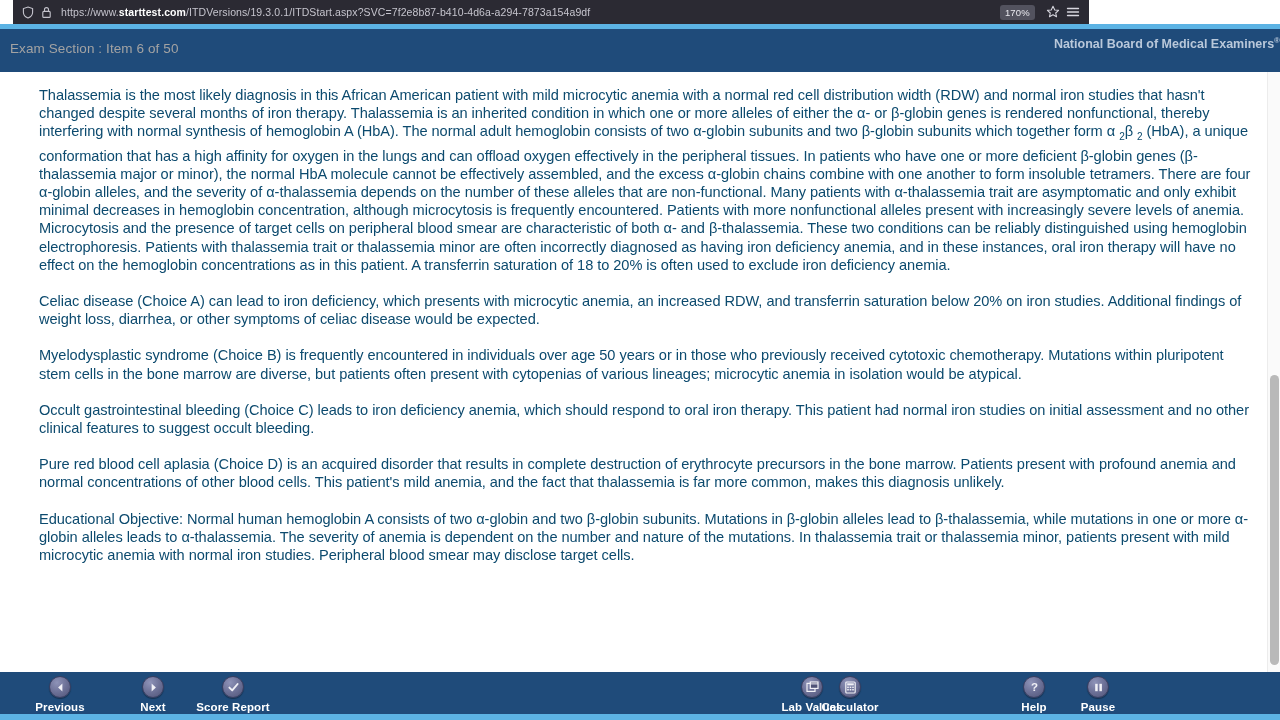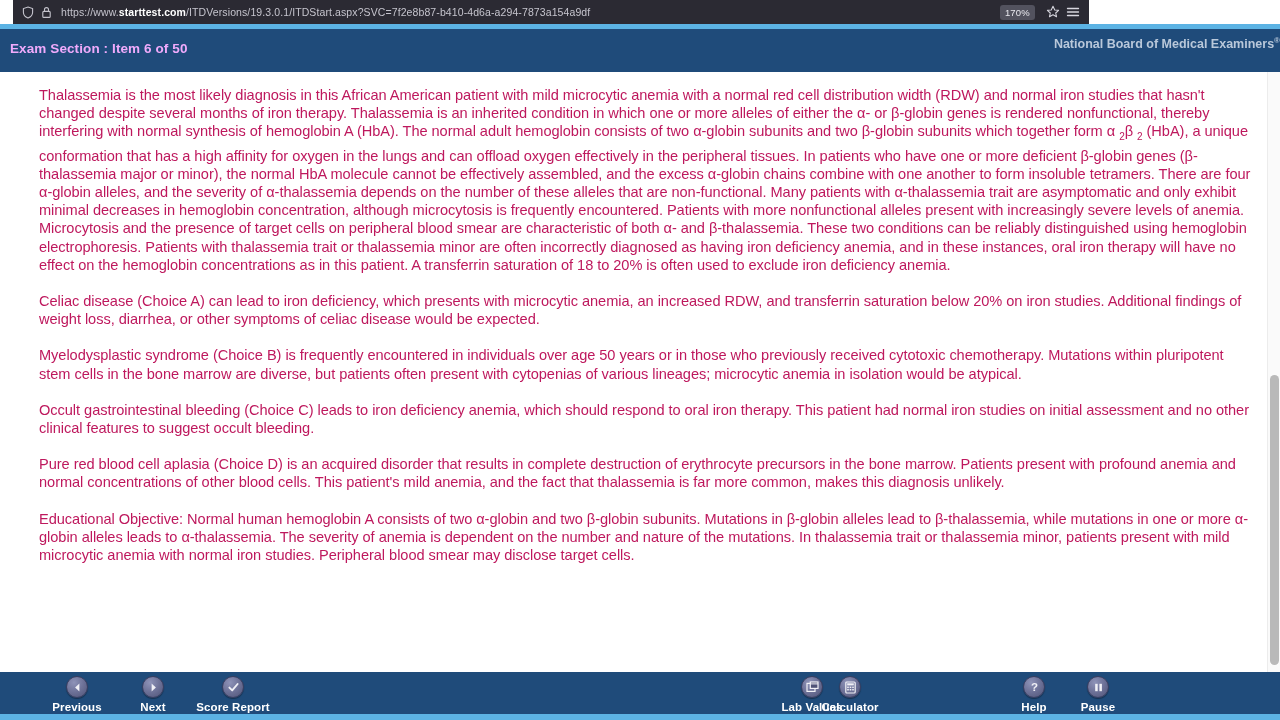--- a/index.html
+++ b/index.html
@@ -45,41 +45,41 @@
     width: 1280px; height: 5px;
     background: #5cb3e4;
   }
   .exam-header {
     position: absolute; left: 0; top: 29px;
     width: 1280px; height: 43px;
     background: #1f4b7a;
   }
   .exam-section {
     position: absolute; left: 10px; top: 12px;
-    color: #f0abfc; font-size: 13.5px; font-weight: bold;
+    color: #a3a3a3; font-size: 13.5px; font-weight: normal;
     letter-spacing: 0.1px;
   }
   .org-block {
     position: absolute; left: 0; top: 4px;
     width: 1280px; text-align: right;
   }
   .org-line1 { color: #b9c8da; font-size: 12.5px; font-weight: bold; line-height: 16px; }
   .org-line1 sup { font-size: 8px; vertical-align: super; }
   .org-line2 { color: #ffffff; font-size: 12.5px; font-weight: bold; line-height: 15px; }
 
   
   .content {
     position: absolute; left: 0; top: 72px;
     width: 1280px; height: 600px;
     background: #ffffff;
     padding: 14px 28px 0 39px;
     overflow: hidden;
   }
   .content p {
-    color: #be185d;
+    color: #0c4a6e;
     font-size: 14.6px;
     line-height: 18.2px;
     margin: 0 0 18px 0;
     text-align: left;
     letter-spacing: -0.05px;
   }
   .content p:last-child { margin-bottom: 16px; }
   .content sub { font-size: 10px; vertical-align: sub; }
 
   
@@ -173,21 +173,21 @@
     <p>Occult gastrointestinal bleeding (Choice C) leads to iron deficiency anemia, which should respond to oral iron therapy. This patient had normal iron studies on initial assessment and no other clinical features to suggest occult bleeding.</p>
     <p>Pure red blood cell aplasia (Choice D) is an acquired disorder that results in complete destruction of erythrocyte precursors in the bone marrow. Patients present with profound anemia and normal concentrations of other blood cells. This patient's mild anemia, and the fact that thalassemia is far more common, makes this diagnosis unlikely.</p>
     <p>Educational Objective: Normal human hemoglobin A consists of two α-globin and two β-globin subunits. Mutations in β-globin alleles lead to β-thalassemia, while mutations in one or more α-globin alleles leads to α-thalassemia. The severity of anemia is dependent on the number and nature of the mutations. In thalassemia trait or thalassemia minor, patients present with mild microcytic anemia with normal iron studies. Peripheral blood smear may disclose target cells.</p>
   </div>
 
 <div class="scroll-track">
   <div class="scroll-thumb"></div>
 </div>
 
 <div class="toolbar" id="toolbar-root">
-    <div class="tb-item" style="left: 32px;">
+    <div class="tb-item" style="left: 15px;">
       <div class="tb-btn">
         <svg width="11" height="11" viewBox="0 0 11 11">
           <path d="M7.4 1.6 L3.1 5.5 L7.4 9.4 Z" fill="#f0f0f6"></path>
         </svg>
       </div>
       <div class="tb-label">Previous</div>
     </div>
     <div class="tb-item" style="left: 108px;">
       <div class="tb-btn">
         <svg width="11" height="11" viewBox="0 0 11 11">

